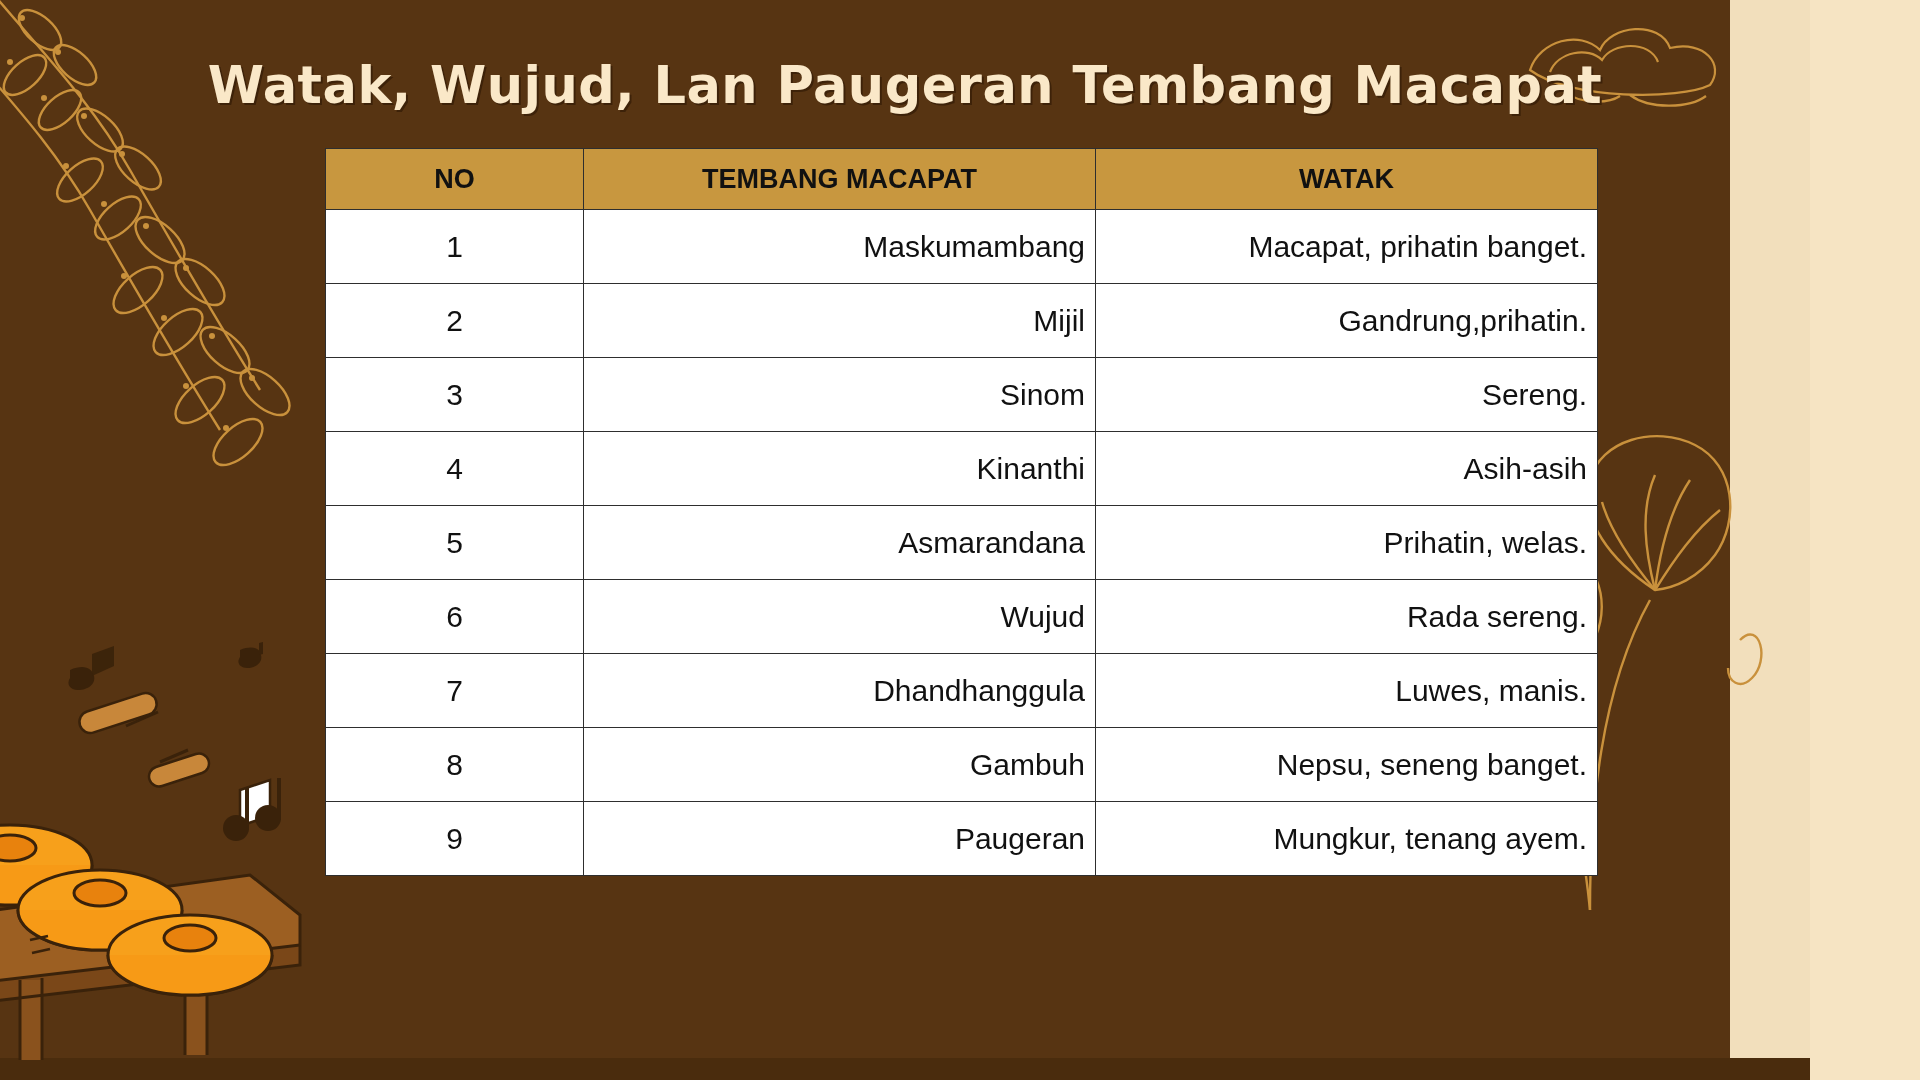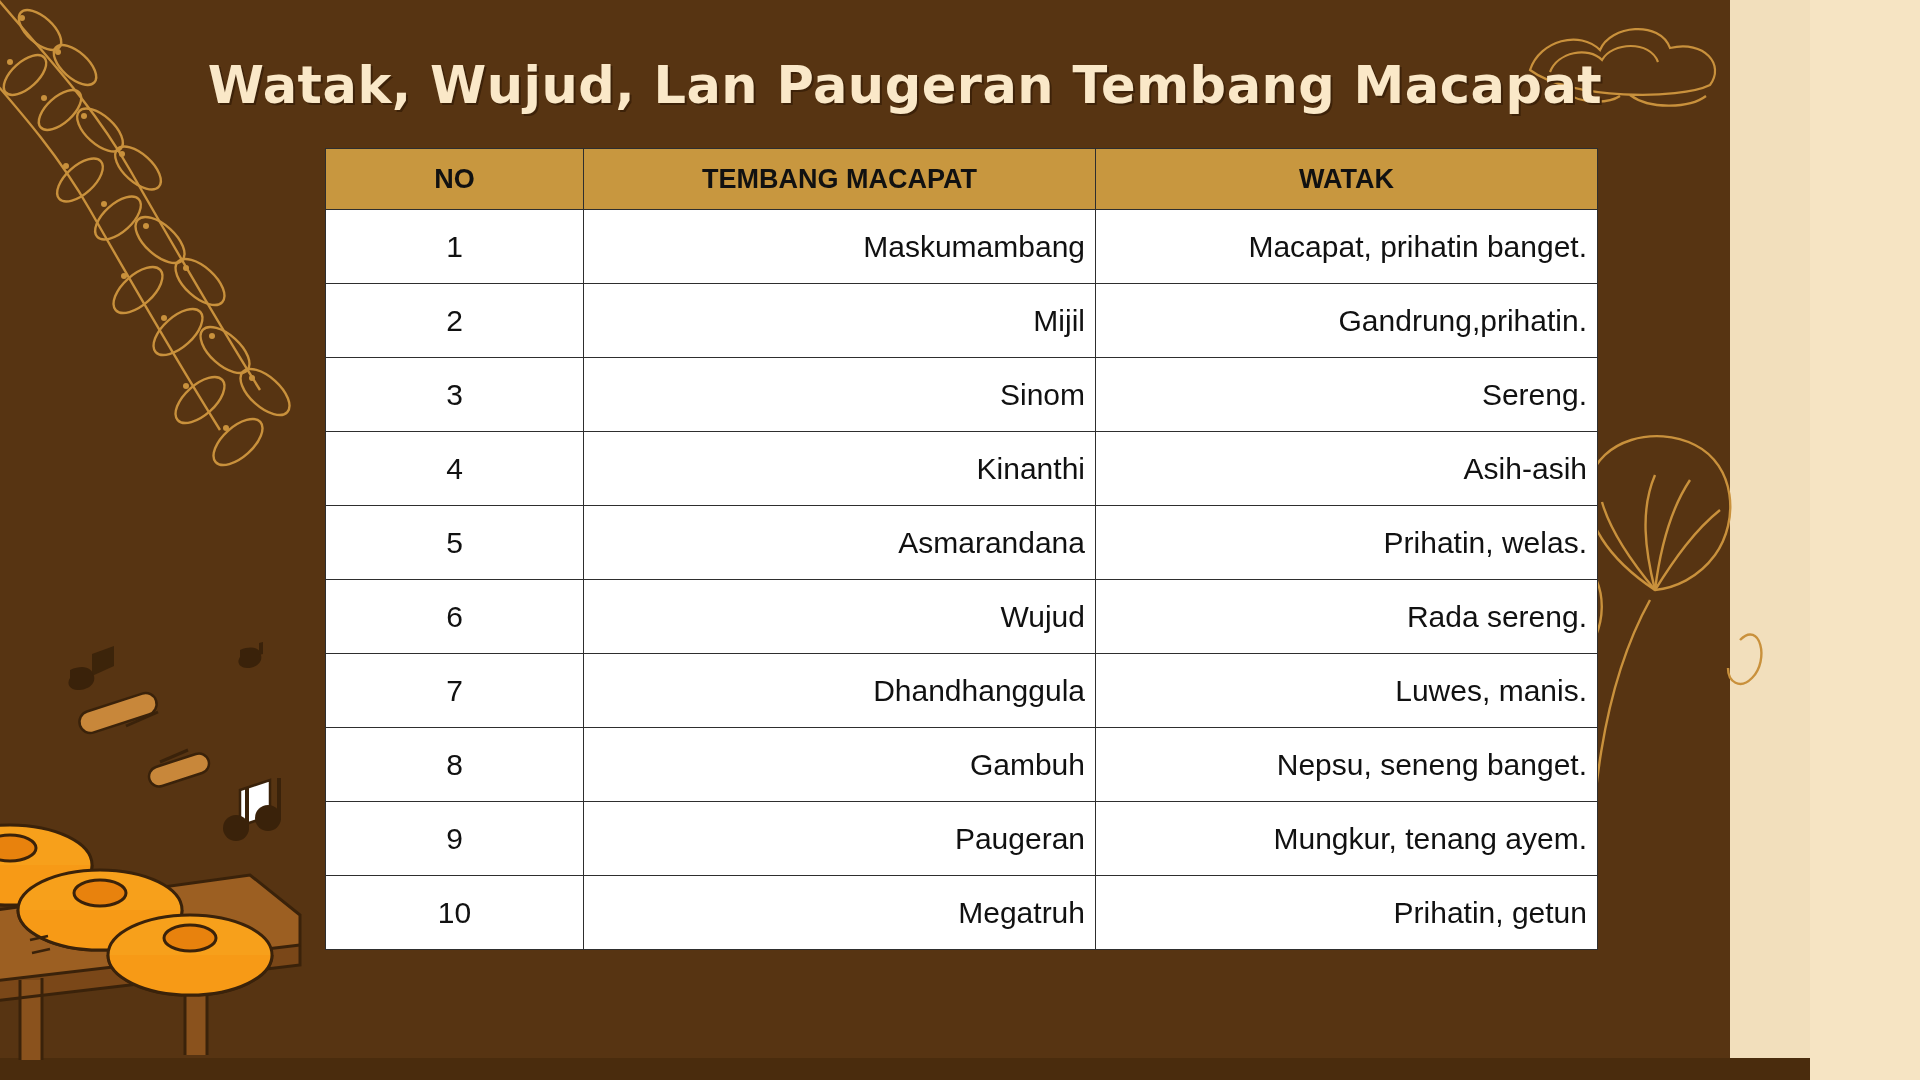--- a/index.html
+++ b/index.html
@@ -304,22 +304,17 @@
         <tr>
           <td class="no-cell">8</td>
           <td class="text-cell">Gambuh</td>
           <td class="text-cell">Nepsu, seneng banget.</td>
         </tr>
         <tr>
           <td class="no-cell">9</td>
           <td class="text-cell">Paugeran</td>
           <td class="text-cell">Mungkur, tenang ayem.</td>
         </tr>
-        <tr>
-          <td class="no-cell">10</td>
-          <td class="text-cell">Megatruh</td>
-          <td class="text-cell">Prihatin, getun</td>
-        </tr>
       </tbody>
     </table>
   </div>
 
 </div>
 
 </body></html>

